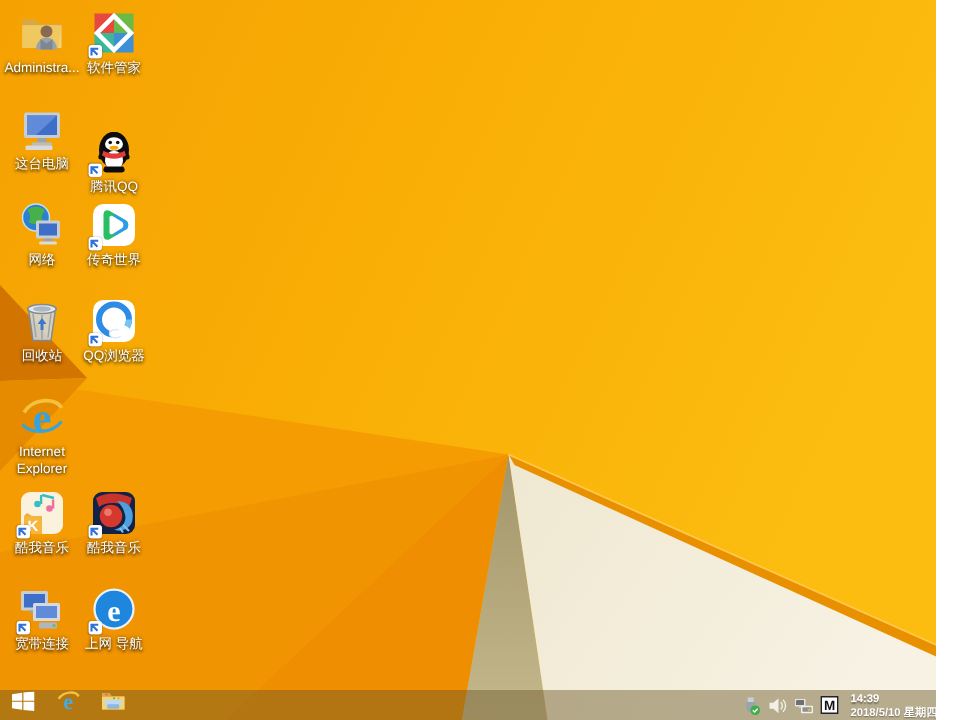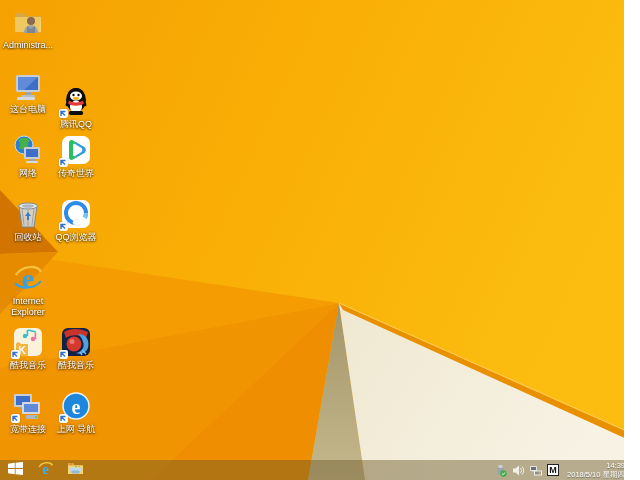--- a/index.html
+++ b/index.html
@@ -17,22 +17,22 @@
   .shortcut-arrow svg{position:absolute;left:0;top:0;}
 
   
   .taskbar{position:absolute;left:0;bottom:0;width:640px;height:20px;
     background:rgba(104,86,38,0.45);display:flex;align-items:center;}
   .tbtn{width:30px;height:20px;display:flex;align-items:center;justify-content:center;}
   .tray{margin-left:auto;display:flex;align-items:center;gap:4px;height:20px;padding-right:2px;}
   .trayicon{width:14px;height:14px;display:flex;align-items:center;justify-content:center;}
   .ime{width:12px;height:12px;background:#fff;border:1px solid #222;box-sizing:border-box;
     font-size:9px;font-weight:bold;color:#111;line-height:10px;text-align:center;}
-  .clock{text-align:right;color:#fff;font-size:7.5px;line-height:9px;padding:0 4px 0 4px;
-    text-shadow:0 1px 1px rgba(0,0,0,.4);}
+  .clock{color:#fff;font-size:7.5px;line-height:9px;padding:0 4px 0 4px;
+    text-shadow:0 1px 1px rgba(0,0,0,.4);font-weight:bold;}
   .showdesk{width:4px;height:20px;border-left:1px solid rgba(255,255,255,.35);}
 </style>
 </head>
 <body>
 
 <div class="screen">
 
   <svg class="wallpaper" viewBox="0 0 640 480" preserveAspectRatio="none">
     <defs>
       <linearGradient id="base" x1="0" y1="0" x2="1" y2="0.35">
@@ -168,20 +168,37 @@
       </svg>
       <span class="shortcut-arrow">
         <svg width="9" height="9" viewBox="0 0 9 9">
             <path d="M2 7 L2 2.5 L6.5 2.5 M2 2.5 L6 6.5" stroke="#2E6FD8" stroke-width="1.4" fill="none"></path>
           </svg>
       </span>
     </div>
     <div class="lbl">宽带连接</div>
   </div>
 
+  <div class="dicon" style="left:46px;top:6px">
+    <div class="ic">
+      <svg width="32" height="32" viewBox="0 0 32 32">
+        <rect x="3" y="3" width="13" height="13" fill="#E8483F"></rect>
+        <rect x="16" y="3" width="13" height="13" fill="#6ABB45"></rect>
+        <rect x="3" y="16" width="13" height="13" fill="#3BB79A"></rect>
+        <rect x="16" y="16" width="13" height="13" fill="#3D8FD6"></rect>
+        <rect x="8" y="8" width="16" height="16" fill="none" stroke="#fff" stroke-width="3" transform="rotate(45 16 16)"></rect>
+      </svg>
+      <span class="shortcut-arrow">
+        <svg width="9" height="9" viewBox="0 0 9 9">
+            <path d="M2 7 L2 2.5 L6.5 2.5 M2 2.5 L6 6.5" stroke="#2E6FD8" stroke-width="1.4" fill="none"></path>
+          </svg>
+      </span>
+    </div>
+    <div class="lbl">软件管家</div>
+  </div>
 
   <div class="dicon" style="left:46px;top:85px">
     <div class="ic">
       <svg width="32" height="32" viewBox="0 0 32 32">
         <ellipse cx="16" cy="15" rx="10" ry="12" fill="#0D0D0D"></ellipse>
         <ellipse cx="16" cy="10" rx="8" ry="7" fill="#0D0D0D"></ellipse>
         <ellipse cx="16" cy="11" rx="6" ry="4.5" fill="#fff"></ellipse>
         <circle cx="13.5" cy="10" r="1.2" fill="#111"></circle>
         <circle cx="18.5" cy="10" r="1.2" fill="#111"></circle>
         <ellipse cx="16" cy="13.5" rx="3" ry="1.4" fill="#F6A800"></ellipse>

